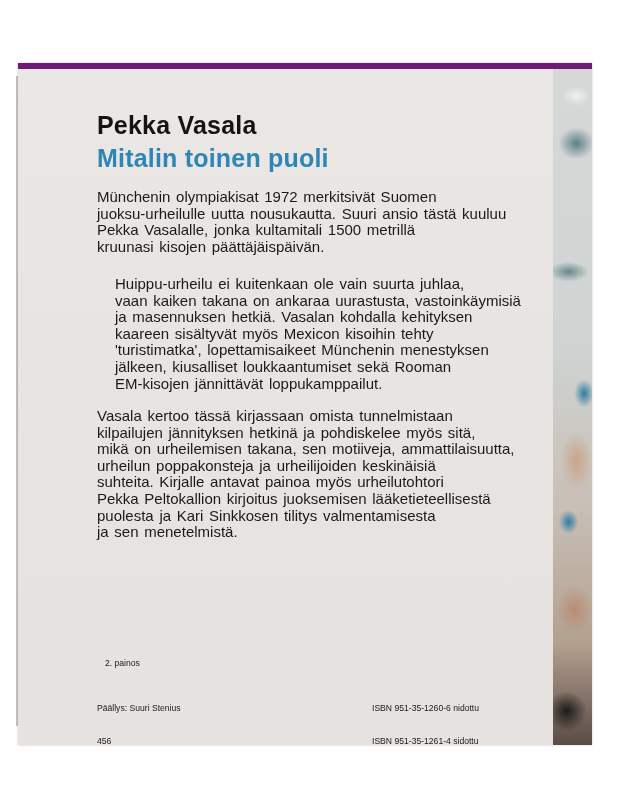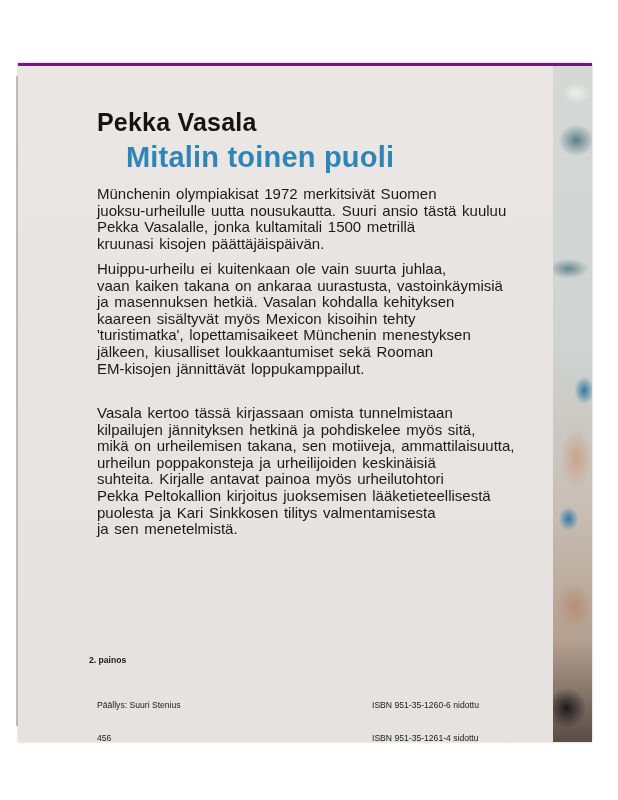--- a/index.html
+++ b/index.html
@@ -17,21 +17,21 @@
       background: #ffffff;
     }
     .cover {
       position: absolute;
       left: 18px;
       top: 63px;
       width: 574px;
       height: 676px;
       background: #e9e5e2;
       box-shadow: 0 0 2px rgba(0,0,0,0.25);
-      border-top: 3px solid #701a75;
+      border-top: 6px solid #701a75;
     }
     .back-edge {
       position: absolute;
       left: 16px;
       top: 76px;
       width: 3px;
       height: 650px;
       background: #c9c3bf;
     }
     .panel {
@@ -75,48 +75,47 @@
       color: #141414;
       letter-spacing: 0.2px;
       white-space: nowrap;
     }
     .title {
       position: absolute;
       top: 75px;
       left: 0;
       font-family: "Liberation Sans", sans-serif;
       font-weight: bold;
-      font-size: 29px;
+      font-size: 25px;
       color: #2e86b6;
       letter-spacing: 0.2px;
       white-space: nowrap;
-      margin-left: 29px;
     }
     .para {
       position: absolute;
       left: 0;
       font-family: "Liberation Sans", sans-serif;
       font-size: 15px;
       line-height: 16.6px;
       color: #1a1a1a;
       white-space: pre;
       word-spacing: 1.5px;
     }
     .p1 { top: 120px; }
-    .p2 { top: 195px; }
+    .p2 { top: 207px; margin-left: 18px; }
     .p3 { top: 339px; }
     .small {
       position: absolute;
       font-family: "Liberation Sans", sans-serif;
       font-size: 8.6px;
       line-height: 11px;
       color: #1a1a1a;
       white-space: pre;
     }
-    .edition { left: 71px; top: 589px; font-weight: bold; }
+    .edition { left: 87px; top: 589px; font-weight: normal; }
     .credits { left: 79px; top: 612px; }
     .isbn { left: 354px; top: 612px; }
   </style>
 </head>
 <body>
 
 <div class="stage">
   <div class="back-edge"></div>
   <div class="cover">
     <div class="panel">

